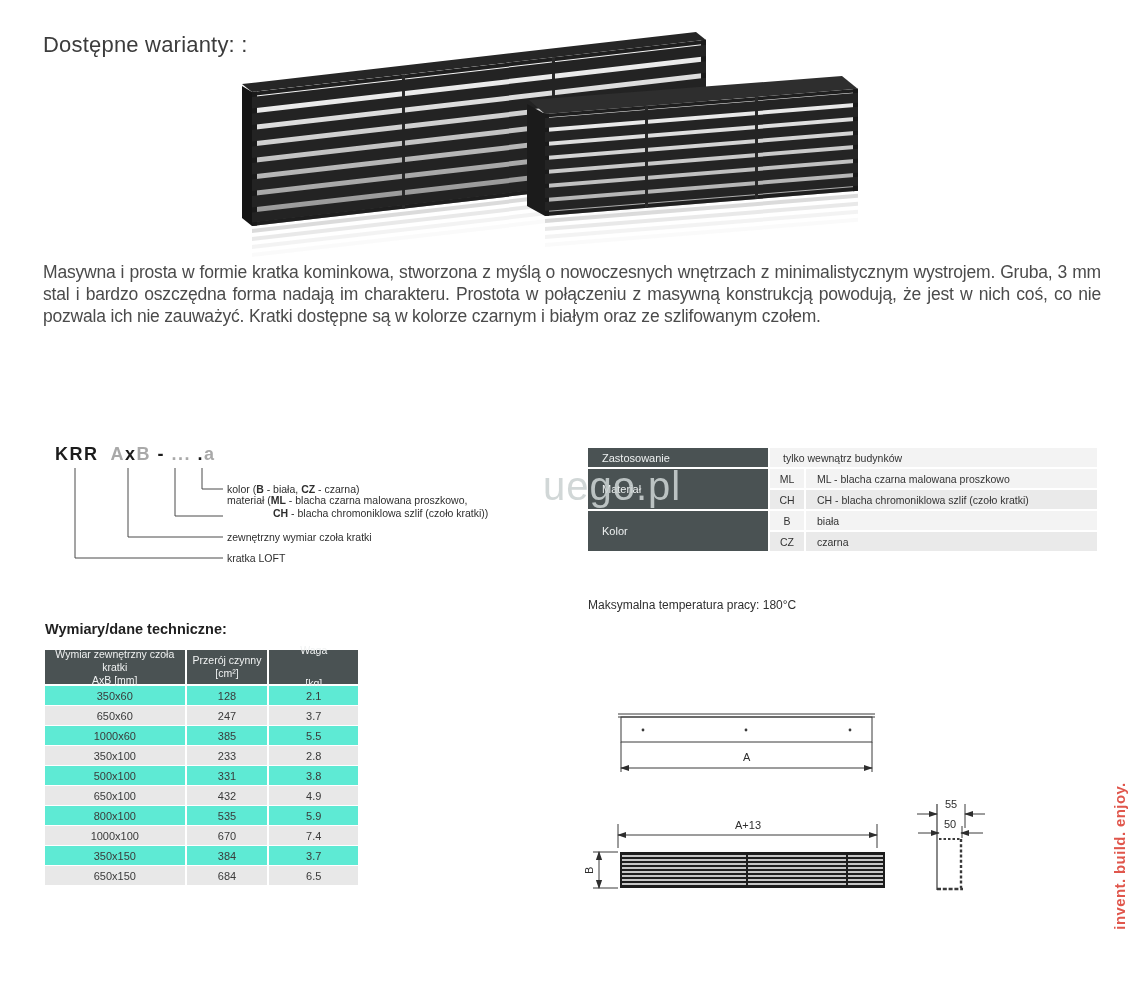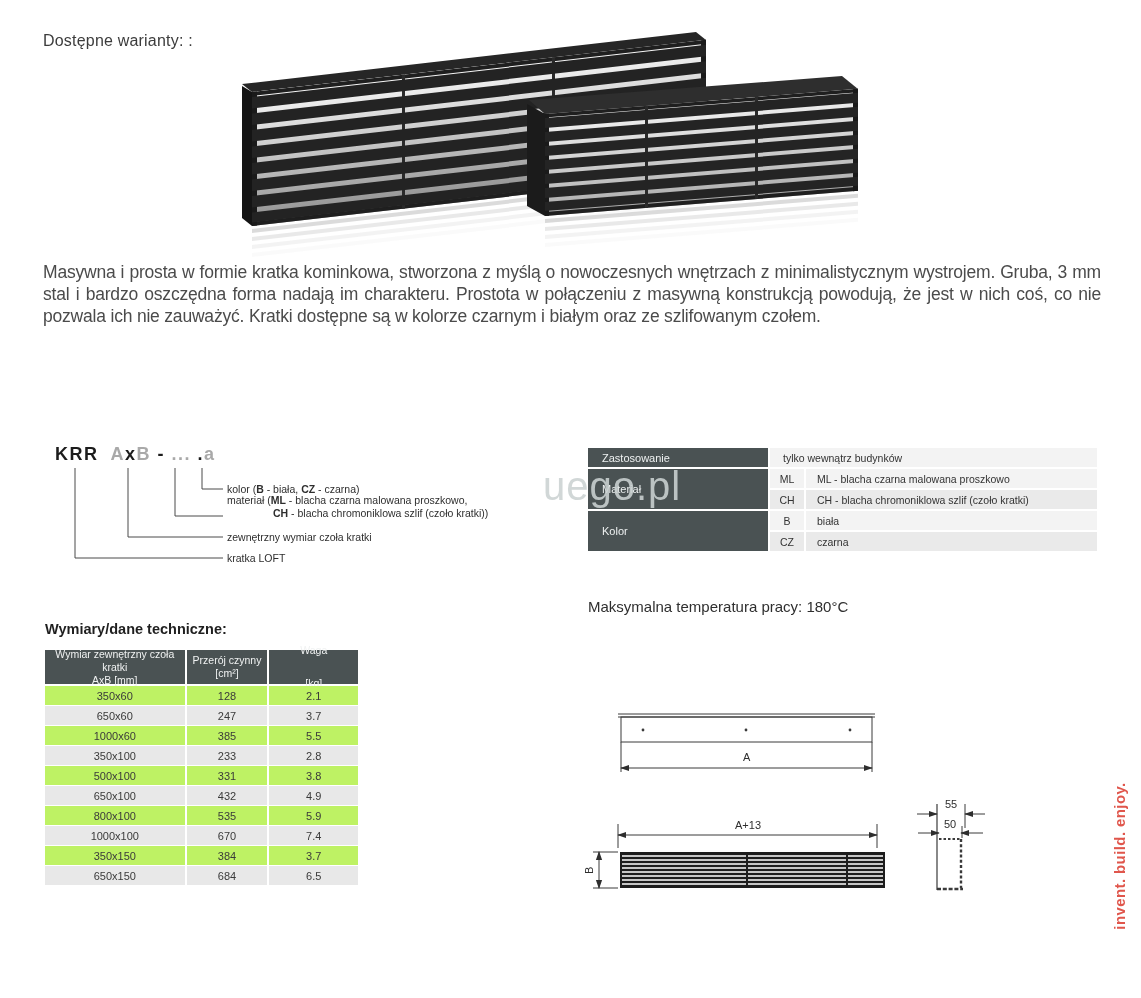--- a/index.html
+++ b/index.html
@@ -3,21 +3,21 @@
 <meta charset="utf-8">
 <style>
   * { margin:0; padding:0; box-sizing:border-box; }
   body { background:#ffffff; }
   .page {
     position:relative; width:1141px; height:998px; background:#fff;
     font-family:"Liberation Sans", sans-serif; overflow:hidden;
   }
   .page-title {
     position:absolute; left:43px; top:32px;
-    font-size:16px; color:#3c3c3c; letter-spacing:.2px;text-align:right;
+    font-size:22px; color:#3c3c3c; letter-spacing:.2px;text-align:right;
   }
   .hero { position:absolute; left:238px; top:30px; width:660px; height:230px; }
   .description {
     position:absolute; left:43px; top:261px; width:1058px;
     font-size:17.5px; line-height:22px; color:#4b4b4b;
     text-align:justify; letter-spacing:-.2px;
   }
 
   
   .code-diagram { position:absolute; left:55px; top:444px; width:440px; height:135px; }
@@ -48,34 +48,34 @@
     font-size:11px; display:flex; align-items:center; padding-left:14px;
   }
   .spec-rows { flex:1; display:flex; flex-direction:column; }
   .spec-row { display:flex; height:19px; margin-bottom:2px; }
   .spec-row:last-child { margin-bottom:0; }
   .spec-row .cell { background:#f3f3f3; }
   .spec-row.alt .cell { background:#eaeaea; }
   .spec-code { width:34px; margin-right:2px; display:flex; align-items:center; justify-content:center; }
   .spec-text { flex:1; display:flex; align-items:center; padding-left:11px; }
   .spec-text.full { padding-left:13px; }
-  .max-temp { position:absolute; left:588px; top:598px; font-size:15px; color:#2f2f2f; }
+  .max-temp { position:absolute; left:588px; top:598px; font-size:12px; color:#2f2f2f; }
 
   
   .dims-title { position:absolute; left:45px; top:621px; font-size:14.5px; font-weight:bold; color:#1f1f1f; }
   .dims-table { position:absolute; left:45px; top:650px; width:313px; }
   .dims-header { display:flex; height:34px; margin-bottom:2px; }
   .dims-header .h {
     background:#4a5253; color:#f0f2f2; font-size:10.5px; line-height:13px;
     display:flex; flex-direction:column; justify-content:center; text-align:center; margin-right:2px;
   }
   .dims-header .h:last-child, .dims-row .c:last-child { margin-right:0; }
   .col1 { width:145px;align-items:center; } .col2 { width:84px; } .col3 { width:92px;gap:20px; }
   .dims-row { display:flex; height:19px; margin-bottom:1px; font-size:11px; color:#3a3a3a; }
-  .dims-row .c { display:flex; align-items:center; justify-content:center; background:#bef264; margin-right:2px; }
+  .dims-row .c { display:flex; align-items:center; justify-content:center; background:#5eead4; margin-right:2px; }
   .dims-row.alt .c { background:#e8e8e8; }
 
   
   .drawings { position:absolute; left:585px; top:698px; width:420px; height:212px; }
   .drawings text { font-family:"Liberation Sans",sans-serif; font-size:11px; fill:#2e2e2e; }
 
   
   .tagline {
     position:absolute; left:1119px; top:856px; transform:translate(-50%,-50%) rotate(-90deg);
     font-size:15px; font-weight:bold; color:#e0564c; letter-spacing:.4px; white-space:nowrap;

